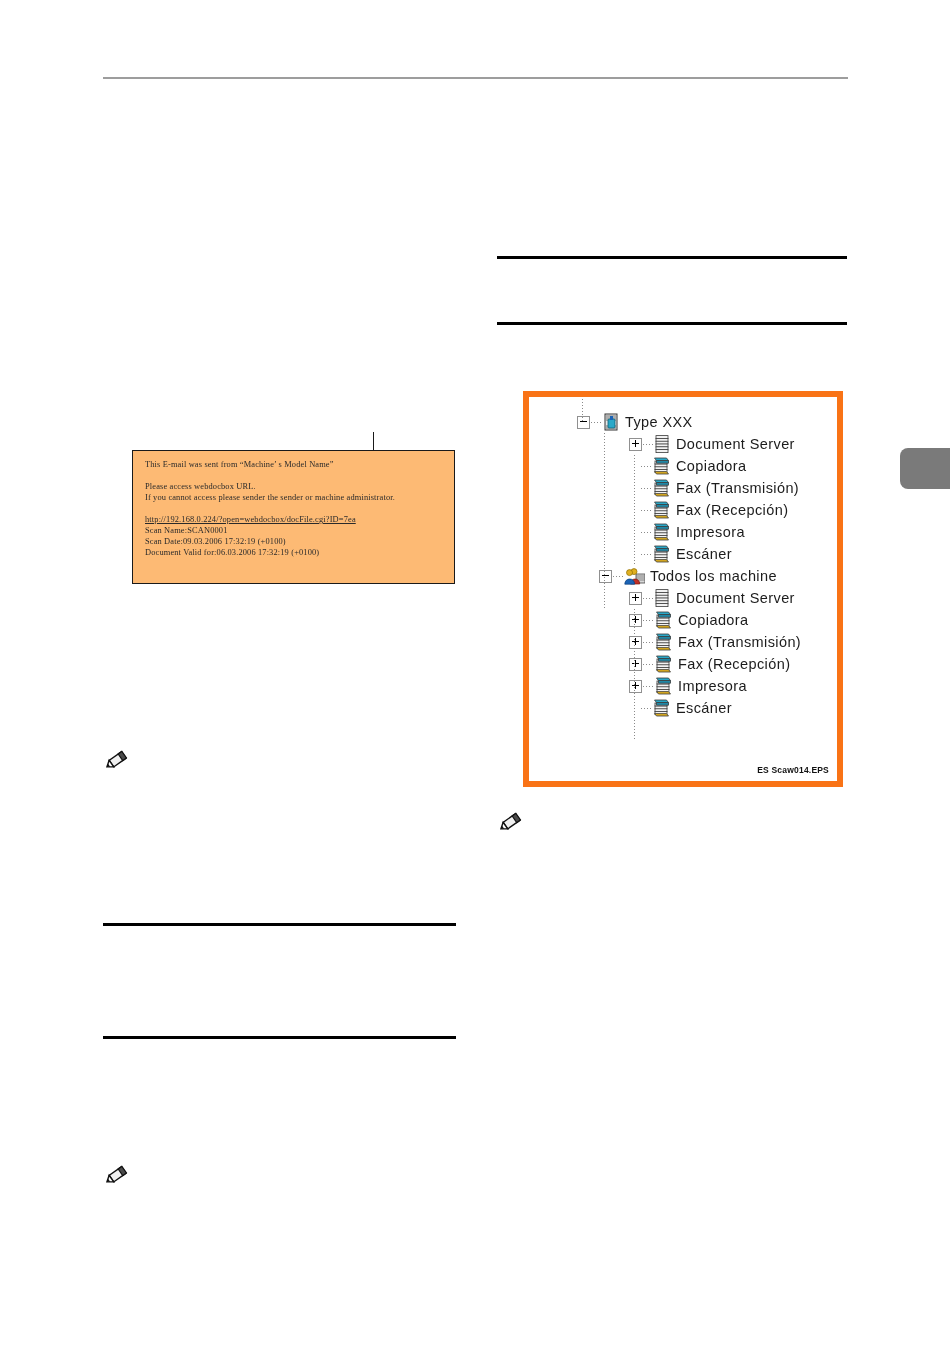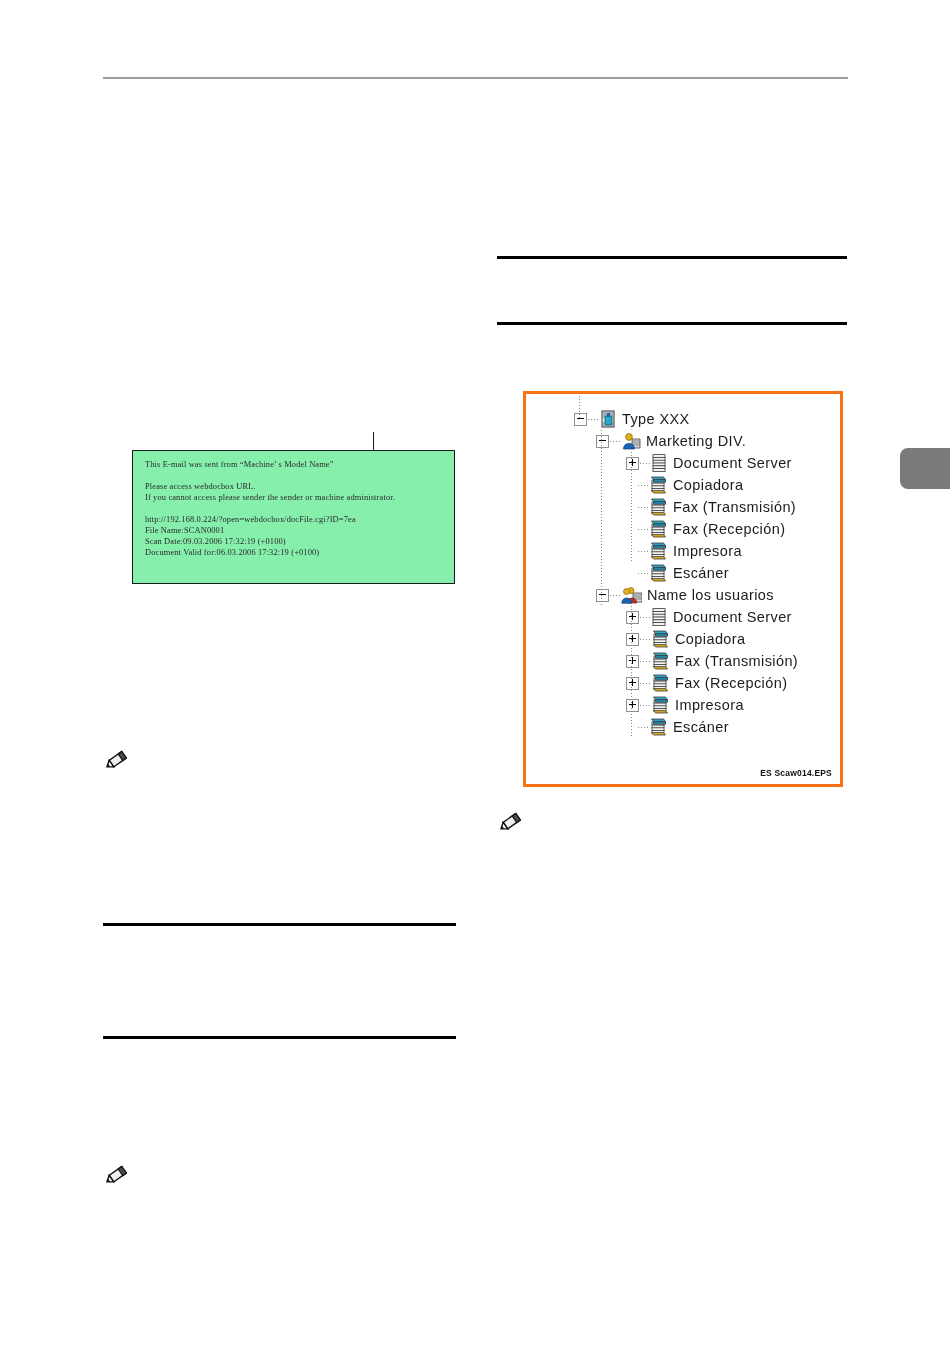--- a/index.html
+++ b/index.html
@@ -53,56 +53,57 @@
   .pencil-3 { left: 103px; top: 1163px; }
 
   
   .email-figure {
     position: absolute;
     left: 132px;
     top: 450px;
     width: 323px;
     height: 134px;
     border: 1px solid #1a1a1a;
-    background: #86efac;
+    background: #fdba74;
     box-sizing: border-box;
   }
   .email-body {
     position: absolute;
     left: 12px;
     top: 8px;
     right: 6px;
     font-family: "Liberation Serif", serif;
     font-size: 8.4px;
     line-height: 11px;
     color: #2a2a2a;
     letter-spacing: 0.15px;
   }
   .email-line { white-space: nowrap; }
   .email-gap { height: 11px; }
   .email-url {
+    text-decoration: underline;
     white-space: nowrap;
   }
   .callout-line {
     position: absolute;
     left: 373px;
     top: 432px;
     width: 1px;
     height: 108px;
     background: #1a1a1a;
   }
 
   
   .tree-figure {
     position: absolute;
     left: 523px;
     top: 391px;
     width: 320px;
     height: 396px;
-    border: 3px solid #f97316;
+    border: 6px solid #f97316;
     background: #ffffff;
     box-sizing: border-box;
   }
   .tree-inner {
     position: absolute;
     left: 0;
     top: 14px;
     width: 100%;
   }
   .tree-node {
@@ -223,53 +224,40 @@
 
 <div class="callout-line"></div>
 <div class="email-figure">
   <div class="email-body" id="email-body">
       <div class="email-line">This E-mail was sent from “Machine’ s Model Name”</div>
       <div class="email-gap"></div>
       <div class="email-line">Please access webdocbox URL.</div>
       <div class="email-line">If you cannot access please sender the sender or machine administrator.</div>
       <div class="email-gap"></div>
       <div class="email-line email-url">http://192.168.0.224/?open=webdocbox/docFile.cgi?ID=7ea</div>
-      <div class="email-line">File Name:SCAN0001</div>
+      <div class="email-line">Scan Name:SCAN0001</div>
       <div class="email-line">Scan Date:09.03.2006 17:32:19 (+0100)</div>
       <div class="email-line">Document Valid for:06.03.2006 17:32:19 (+0100)</div>
     </div>
 </div>
 
 <div class="tree-figure">
   <div class="tree-inner" id="tree-inner">
       <div class="tree-node" style="padding-left: 48px;">
         <span class="expander"></span>
         <span class="dots"></span>
         <span style="display: inline-flex; align-items: center;">
           <svg class="ico ico-machine" viewBox="0 0 18 19">
             <rect x="3" y="1" width="12" height="16" fill="#e8e8e8" stroke="#333" stroke-width="1"></rect>
             <path d="M4 3h10M4 5h10M4 7h10M4 13h10M4 15h10" stroke="#555" stroke-width="0.8"></path>
             <rect x="6" y="6" width="7" height="9" rx="1" fill="#2aa8c8" stroke="#0b5f77" stroke-width="0.8"></rect>
             <rect x="8" y="3" width="3" height="4" fill="#1b63b5"></rect>
           </svg>
         </span>
         <span class="tree-label">Type XXX</span>
-      </div>
-      <div class="tree-node" style="padding-left: 70px;">
-        <span class="expander"></span>
-        <span class="dots"></span>
-        <span style="display: inline-flex; align-items: center;">
-          <svg class="ico ico-user" viewBox="0 0 20 17">
-            <path d="M11 6h8v9h-8z" fill="#d8d8d8" stroke="#444" stroke-width="0.8"></path>
-            <path d="M11 8h8M11 10h8M11 12h8" stroke="#666" stroke-width="0.7"></path>
-            <circle cx="8" cy="4" r="3.4" fill="#e0b020" stroke="#8a6a00" stroke-width="0.7"></circle>
-            <path d="M2.5 16c0-3.6 2.5-5.6 5.5-5.6s5.5 2 5.5 5.6z" fill="#1b63b5" stroke="#0c3f7d" stroke-width="0.7"></path>
-          </svg>
-        </span>
-        <span class="tree-label">Marketing DIV.</span>
       </div>
       <div class="tree-node" style="padding-left: 100px;">
         <span class="expander plus"></span>
         <span class="dots"></span>
         <span style="display: inline-flex; align-items: center;">
           <svg class="ico ico-docs" viewBox="0 0 17 18">
             <g stroke="#3a3a3a" stroke-width="0.8" fill="#f2f2f2">
               <rect x="2" y="0.6" width="12" height="3"></rect>
               <rect x="2" y="3.4" width="12" height="3"></rect>
               <rect x="2" y="6.2" width="12" height="3"></rect>
@@ -377,21 +365,21 @@
         <span style="display: inline-flex; align-items: center;">
           <svg class="ico ico-users" viewBox="0 0 21 17">
             <path d="M12 6h9v9h-9z" fill="#d8d8d8" stroke="#444" stroke-width="0.8"></path>
             <path d="M12 8h9M12 10h9M12 12h9" stroke="#666" stroke-width="0.7"></path>
             <circle cx="10" cy="3.6" r="3" fill="#e0b020" stroke="#8a6a00" stroke-width="0.7"></circle>
             <circle cx="5.5" cy="4.6" r="3" fill="#e0b020" stroke="#8a6a00" stroke-width="0.7"></circle>
             <path d="M6.5 16c0-3.2 2.2-5 4.6-5s4.6 1.8 4.6 5z" fill="#c03028" stroke="#7b1810" stroke-width="0.7"></path>
             <path d="M0.8 16.2c0-3.4 2.3-5.2 4.9-5.2s4.9 1.8 4.9 5.2z" fill="#1b63b5" stroke="#0c3f7d" stroke-width="0.7"></path>
           </svg>
         </span>
-        <span class="tree-label">Name los usuarios</span>
+        <span class="tree-label">Todos los machine</span>
       </div>
       <div class="tree-node" style="padding-left: 100px;">
         <span class="expander plus"></span>
         <span class="dots"></span>
         <span style="display: inline-flex; align-items: center;">
           <svg class="ico ico-docs" viewBox="0 0 17 18">
             <g stroke="#3a3a3a" stroke-width="0.8" fill="#f2f2f2">
               <rect x="2" y="0.6" width="12" height="3"></rect>
               <rect x="2" y="3.4" width="12" height="3"></rect>
               <rect x="2" y="6.2" width="12" height="3"></rect>

